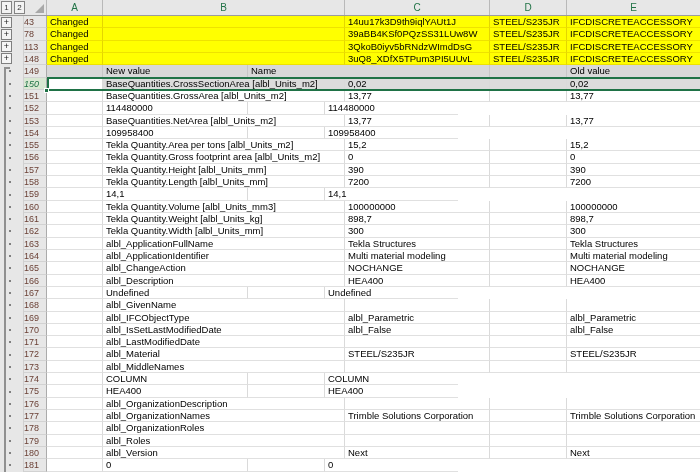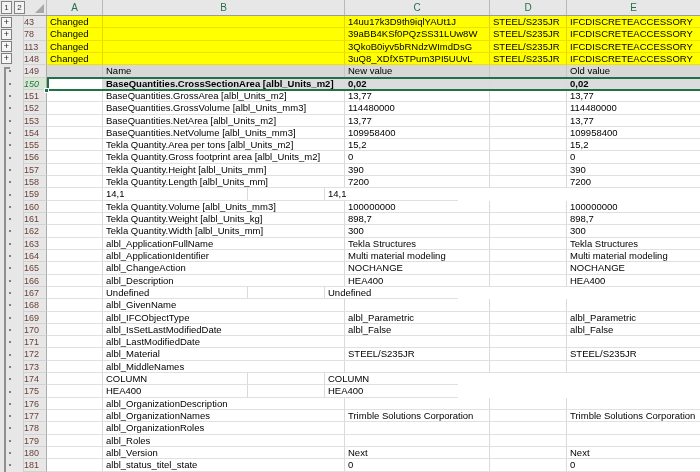--- a/index.html
+++ b/index.html
@@ -43,21 +43,21 @@
   }
   .rowhead.selhead { background: #D9E8D3; color: #1F7246; font-style: italic; }
   .cell {
     flex: none; padding-left: 3px; white-space: nowrap; overflow: hidden;
     border-right: 1px solid #DADADA; border-bottom: 1px solid #E0E0E0;
     background: #fff;
   }
   .cell.wE { border-right: none; }
   .row.yellow .cell { background: #FFFF00; border-right-color: #E4D600; border-bottom-color: #EEE200; }
   .row.grey .cell { background: #D8D8D8; border-right-color: #C6C6C6; border-bottom-color: #C0C0C0; }
-  .row.sel .cell { background: #DCDCDC; border-bottom-color: #CFCFCF; font-weight: bold; }
+  .row.sel .cell { background: #DCDCDC; border-bottom-color: #CFCFCF; }
   .row.sel .cell.active { background: #FFFFFF; }
 
   
   .plusbox {
     position: absolute; left: 1px; top: 0.5px; width: 11px; height: 11px;
     border: 1px solid #7F7F7F; background: #F5F5F5;
     font-size: 9px; line-height: 9px; text-align: center; color: #222;
   }
   .oline { position: absolute; left: 4px; top: 0; bottom: 0; width: 1.5px; background: #909090; }
   .oline.first { top: 2px; }
@@ -137,22 +137,22 @@
         <div class="cell wE">IFCDISCRETEACCESSORY</div>
       </div>
       <div class="row grey">
         <div class="gutter">
           <div class="oline first"></div>
           <div class="ostub"></div>
           <div class="odot"></div>
         </div>
         <div class="rowhead">149</div>
         <div class="cell wA"></div>
+        <div class="cell wC">New value</div>
         <div class="cell wB">Name</div>
-        <div class="cell wC">New value</div>
         <div class="cell wD"></div>
         <div class="cell wE">Old value</div>
       </div>
       <div class="row sel">
         <div class="gutter">
           <div class="oline"></div>
           <div class="odot"></div>
         </div>
         <div class="rowhead selhead">150</div>
         <div class="cell wA active"></div>
@@ -177,21 +177,20 @@
         <div class="cell wD"></div>
         <div class="cell wE">13,77</div>
       </div>
       <div class="row">
         <div class="gutter">
           <div class="oline"></div>
           <div class="odot"></div>
         </div>
         <div class="rowhead">152</div>
         <div class="cell wA"></div>
-        <div class="cell wB">BaseQuantities.GrossVolume [albl_Units_mm3]</div>
         <div class="cell wC">114480000</div>
         <div class="cell wD"></div>
         <div class="cell wE">114480000</div>
       </div>
       <div class="row">
         <div class="gutter">
           <div class="oline"></div>
           <div class="odot"></div>
         </div>
         <div class="rowhead">153</div>
@@ -201,21 +200,20 @@
         <div class="cell wD"></div>
         <div class="cell wE">13,77</div>
       </div>
       <div class="row">
         <div class="gutter">
           <div class="oline"></div>
           <div class="odot"></div>
         </div>
         <div class="rowhead">154</div>
         <div class="cell wA"></div>
-        <div class="cell wB">BaseQuantities.NetVolume [albl_Units_mm3]</div>
         <div class="cell wC">109958400</div>
         <div class="cell wD"></div>
         <div class="cell wE">109958400</div>
       </div>
       <div class="row">
         <div class="gutter">
           <div class="oline"></div>
           <div class="odot"></div>
         </div>
         <div class="rowhead">155</div>
@@ -521,19 +519,18 @@
         <div class="cell wD"></div>
         <div class="cell wE">Next</div>
       </div>
       <div class="row">
         <div class="gutter">
           <div class="oline"></div>
           <div class="odot"></div>
         </div>
         <div class="rowhead">181</div>
         <div class="cell wA"></div>
-        <div class="cell wB">albl_status_titel_state</div>
         <div class="cell wC">0</div>
         <div class="cell wD"></div>
         <div class="cell wE">0</div>
       </div>
     </div>
 </div>
 
 </body></html>

